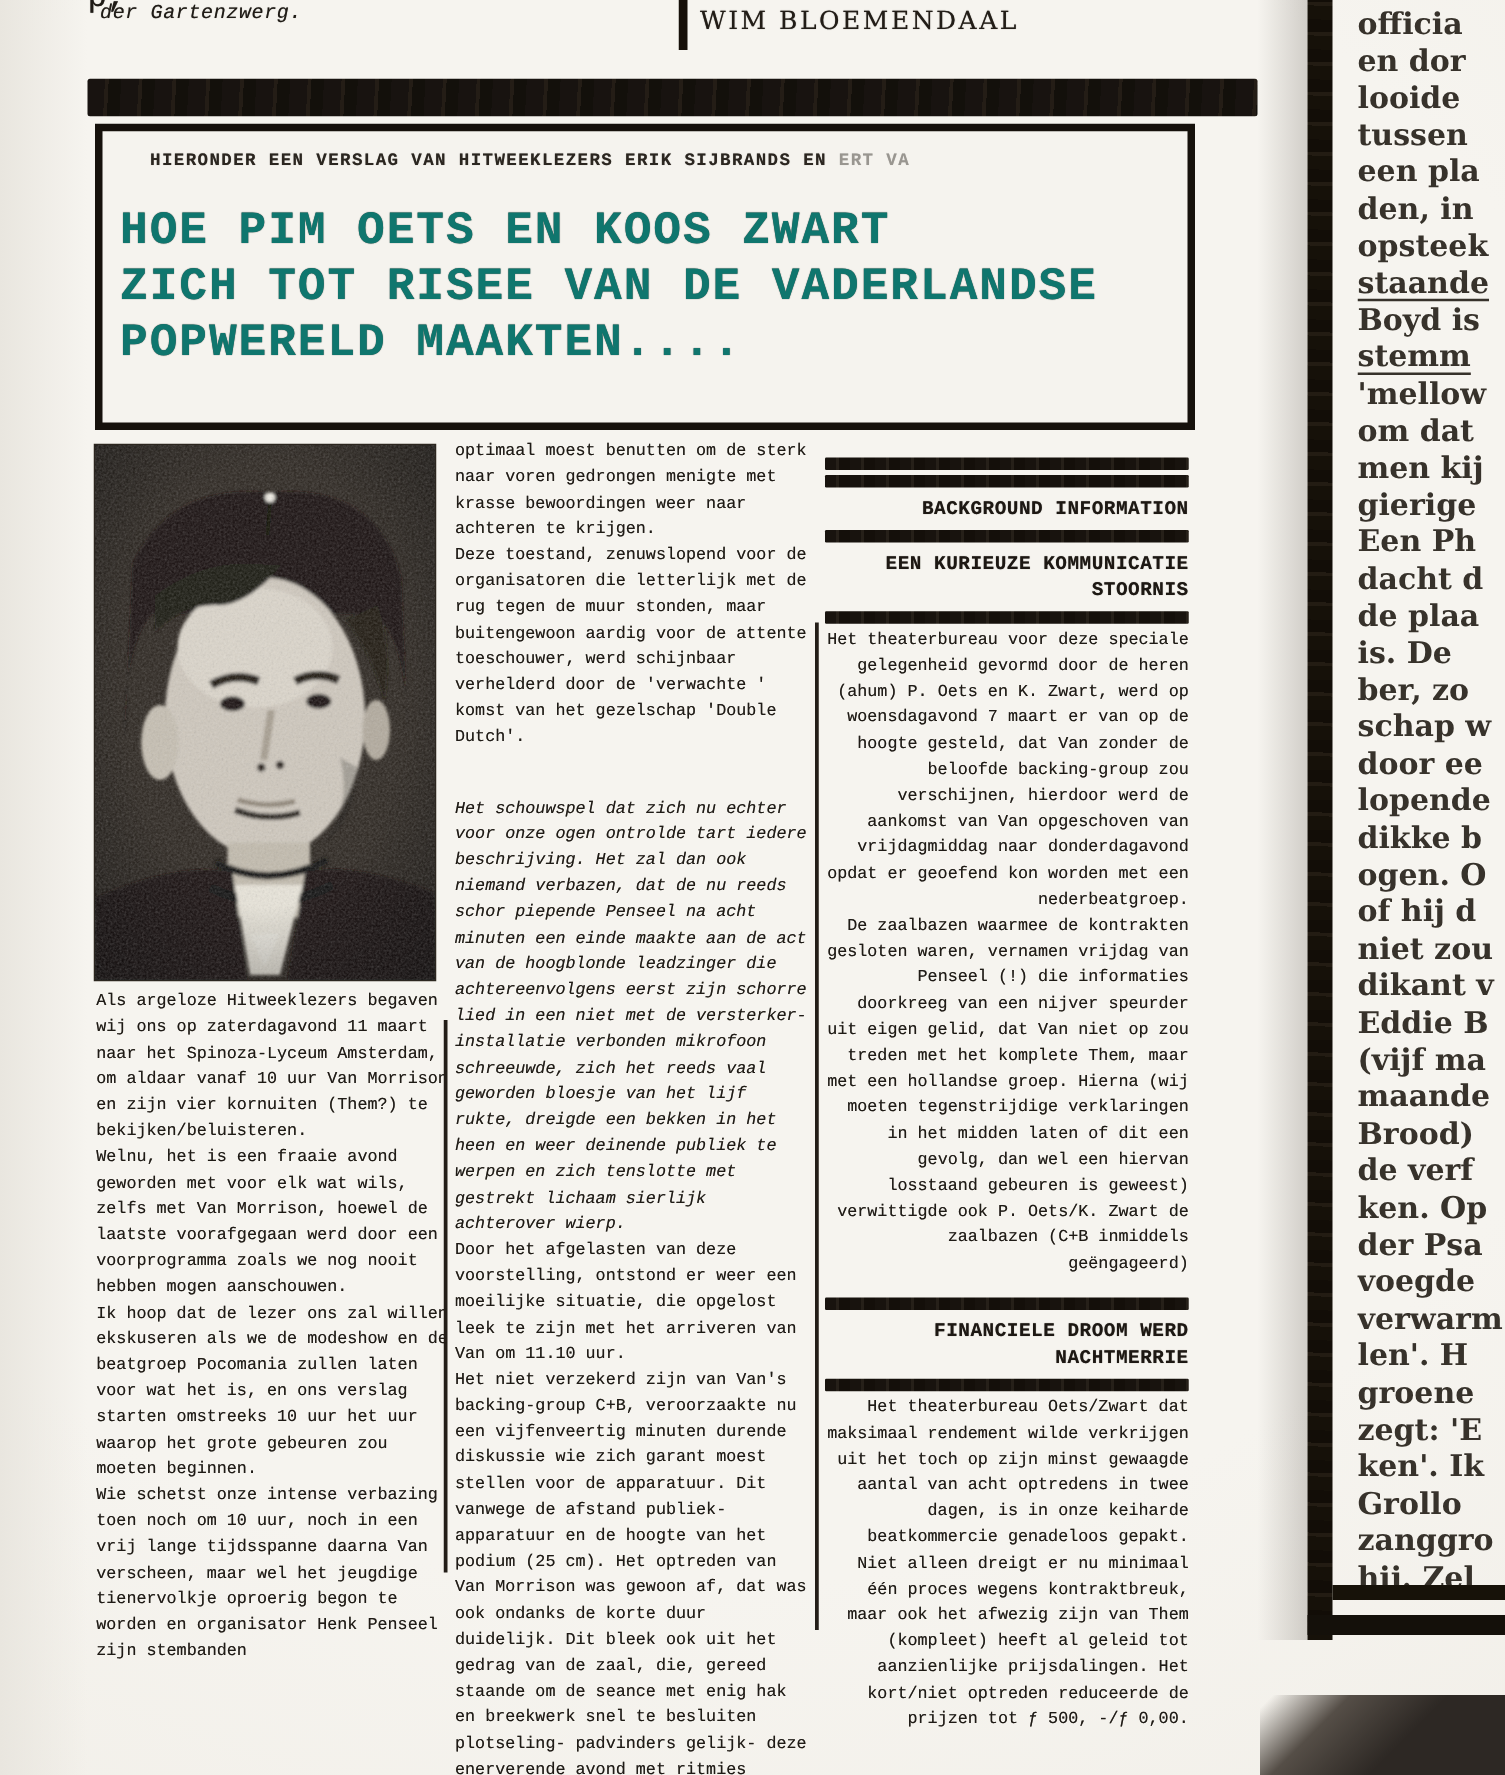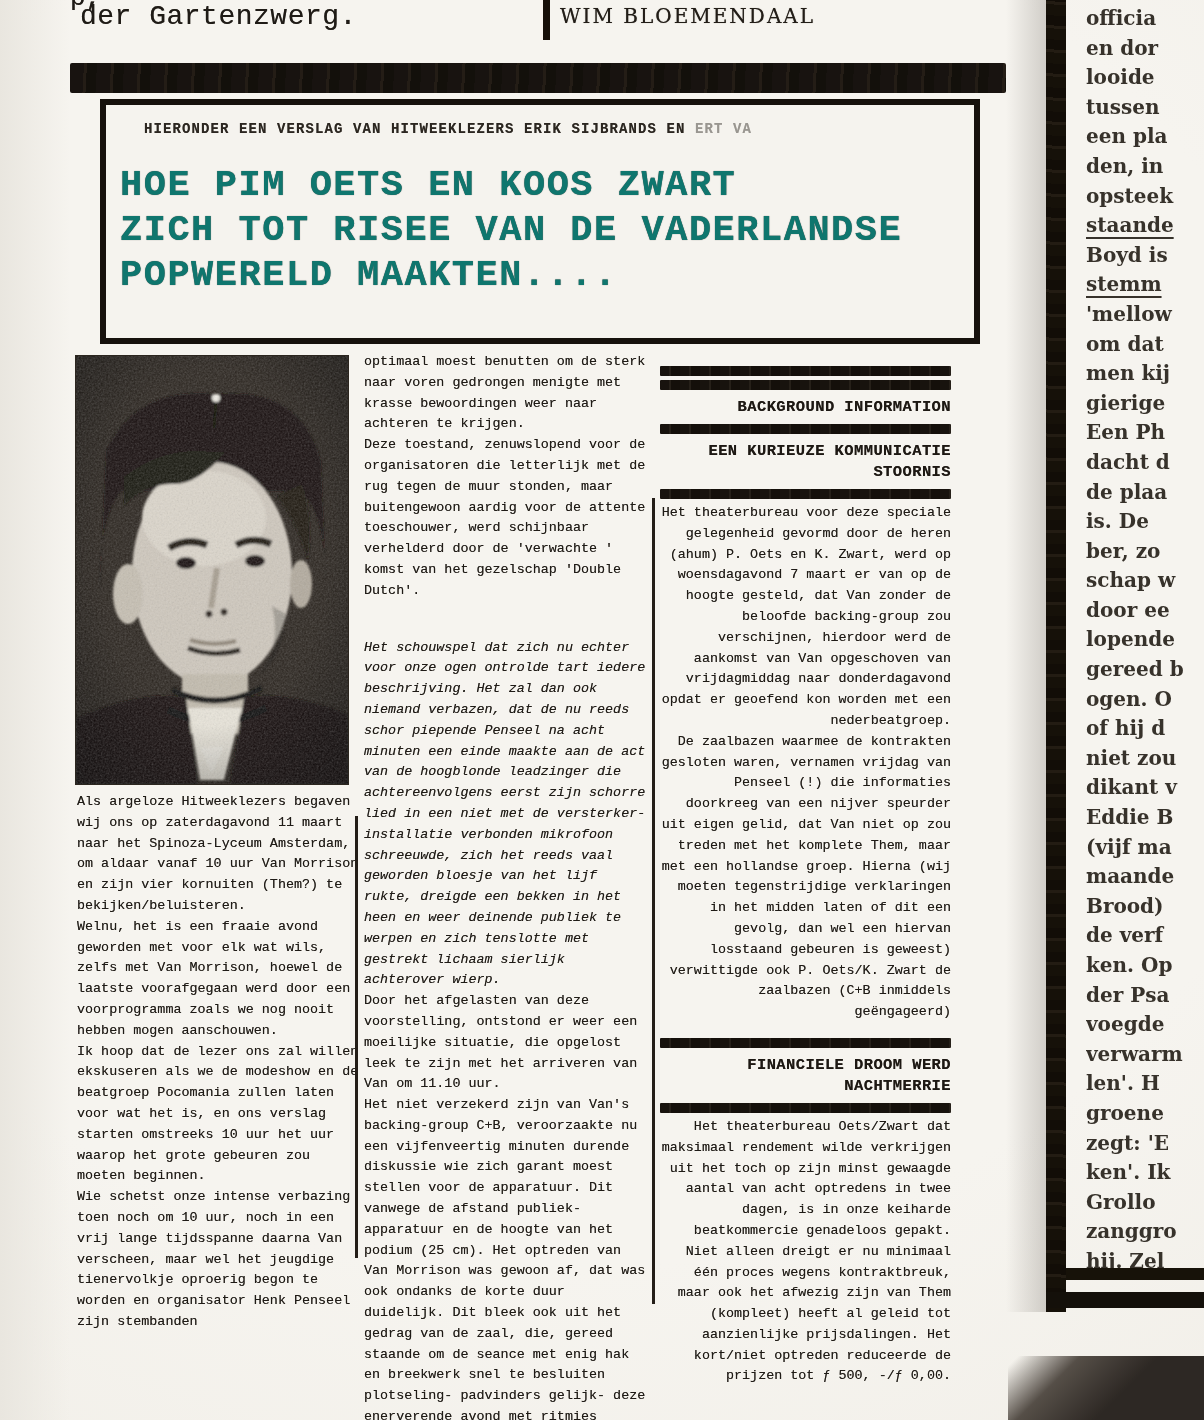--- a/index.html
+++ b/index.html
@@ -7,29 +7,29 @@
     position:relative;width:1204px;height:1420px;overflow:hidden;
     background:
       linear-gradient(90deg,#e9e6df 0px,rgba(243,240,234,0) 70px),
       radial-gradient(120% 90% at 45% 40%, #f6f4ef 55%, #efece5 100%),
       #f3f0ea;
     font-family:"Liberation Mono",monospace;color:#1f1b16;
   }
   .ink{color:#1f1b16;text-shadow:0 0 .55px rgba(31,27,22,.65);}
   
   .frag{position:absolute;left:70px;top:-17px;font-size:26px;}
-  .mh-left{position:absolute;left:80px;top:1px;font-size:28px;letter-spacing:.5px;}
+  .mh-left{position:absolute;left:80px;top:1px;font-size:16px;letter-spacing:.5px;font-style:italic;}
   .wim-bar{position:absolute;left:543px;top:0px;width:7px;height:40px;background:#161009;}
   .mh-right{position:absolute;left:560px;top:4px;font-family:"DejaVu Serif",serif;font-size:20px;letter-spacing:2px;color:#221d17;text-shadow:0 0 .7px rgba(34,29,23,.7);}
   
   .topbar{position:absolute;left:70px;top:63px;width:936px;height:30px;
     background:repeating-linear-gradient(93deg,#181310 0 14px,#241d16 14px 17px,#13100b 17px 27px);
     border-radius:2px;}
   
-  .hbox{position:absolute;left:76px;top:99px;width:846px;height:211px;border:6px solid #16110c;background:#f5f3ee;padding:11px;margin-left:24px;}
+  .hbox{position:absolute;left:76px;top:99px;width:846px;height:211px;border:6px solid #16110c;background:#f5f3ee;padding:11px;}
   .kicker{position:absolute;left:38px;top:16px;font-size:14px;font-weight:bold;letter-spacing:1.1px;white-space:nowrap;color:#2b2620;text-shadow:0 0 .6px rgba(43,38,32,.55);}
   .kicker .faded{opacity:.45;filter:blur(.4px);}
   .headline{position:absolute;left:14px;top:58px;font-weight:bold;font-size:37px;line-height:45px;letter-spacing:1.5px;color:#0f766e;text-shadow:0 0 .8px rgba(24,20,16,.8);white-space:nowrap;}
   
   .photo{position:absolute;left:76px;top:356px;width:272px;height:428px;background:#201b16;outline:1px solid #2c261f;}
   
   .col{position:absolute;font-size:13.4px;line-height:20.8px;text-align:left;}
   .col p{margin:0;text-shadow:0 0 .5px rgba(31,27,22,.6);}
   .col1{left:77px;top:792px;width:284px;}
   .col2{left:364px;top:352px;width:287px;}
@@ -41,21 +41,21 @@
   .sec-label,.col3 h3{font-size:15.5px;line-height:21px;font-weight:bold;letter-spacing:.4px;margin:7px 0 6px;color:#1d1813;text-shadow:0 0 .6px rgba(29,24,19,.7);}
   
   .vrule{position:absolute;width:3px;background:#241e18;}
   .vrule.a{left:355px;top:816px;height:442px;}
   .vrule.b{left:652px;top:498px;height:806px;}
   
   .gutter-shadow{position:absolute;left:1006px;top:0;width:40px;height:1312px;background:linear-gradient(90deg,rgba(0,0,0,0),rgba(40,32,24,.18));}
   .gutter{position:absolute;left:1046px;top:0;width:20px;height:1312px;
     background:repeating-linear-gradient(2deg,#161109 0 11px,#231c13 11px 14px,#120d07 14px 24px);}
   .rightpage{position:absolute;left:1086px;top:4px;width:118px;height:1278px;overflow:hidden;
-    font-family:"DejaVu Serif",serif;font-weight:bold;font-size:20px;line-height:29.6px;
+    font-family:"DejaVu Serif",serif;font-weight:bold;font-size:24px;line-height:29.6px;
     color:#37322b;white-space:nowrap;filter:blur(.3px);}
   .rp-line{height:29.6px;}
   .rp-line:nth-child(8),.rp-line:nth-child(10){text-decoration:underline;text-decoration-thickness:2px;text-underline-offset:5px;}
   .rp-bar1{position:absolute;left:1066px;top:1268px;width:138px;height:12px;background:#171209;}
   .rp-bar2{position:absolute;left:1046px;top:1292px;width:158px;height:16px;background:#14100a;}
   .corner-dark{position:absolute;right:0;bottom:0;width:196px;height:64px;
     background:linear-gradient(315deg,#2d2824 42%,#554e47 72%,rgba(243,240,234,0) 96%);}
 </style>
 </head>
 <body>
@@ -181,21 +181,21 @@
       <div class="rp-line">men kij</div>
       <div class="rp-line">gierige</div>
       <div class="rp-line">Een Ph</div>
       <div class="rp-line">dacht d</div>
       <div class="rp-line">de plaa</div>
       <div class="rp-line">is. De</div>
       <div class="rp-line">ber, zo</div>
       <div class="rp-line">schap w</div>
       <div class="rp-line">door ee</div>
       <div class="rp-line">lopende</div>
-      <div class="rp-line">gereed b</div>
+      <div class="rp-line">dikke b</div>
       <div class="rp-line">ogen. O</div>
       <div class="rp-line">of hij d</div>
       <div class="rp-line">niet zou</div>
       <div class="rp-line">dikant v</div>
       <div class="rp-line">Eddie B</div>
       <div class="rp-line">(vijf ma</div>
       <div class="rp-line">maande</div>
       <div class="rp-line">Brood)</div>
       <div class="rp-line">de verf</div>
       <div class="rp-line">ken. Op</div>

